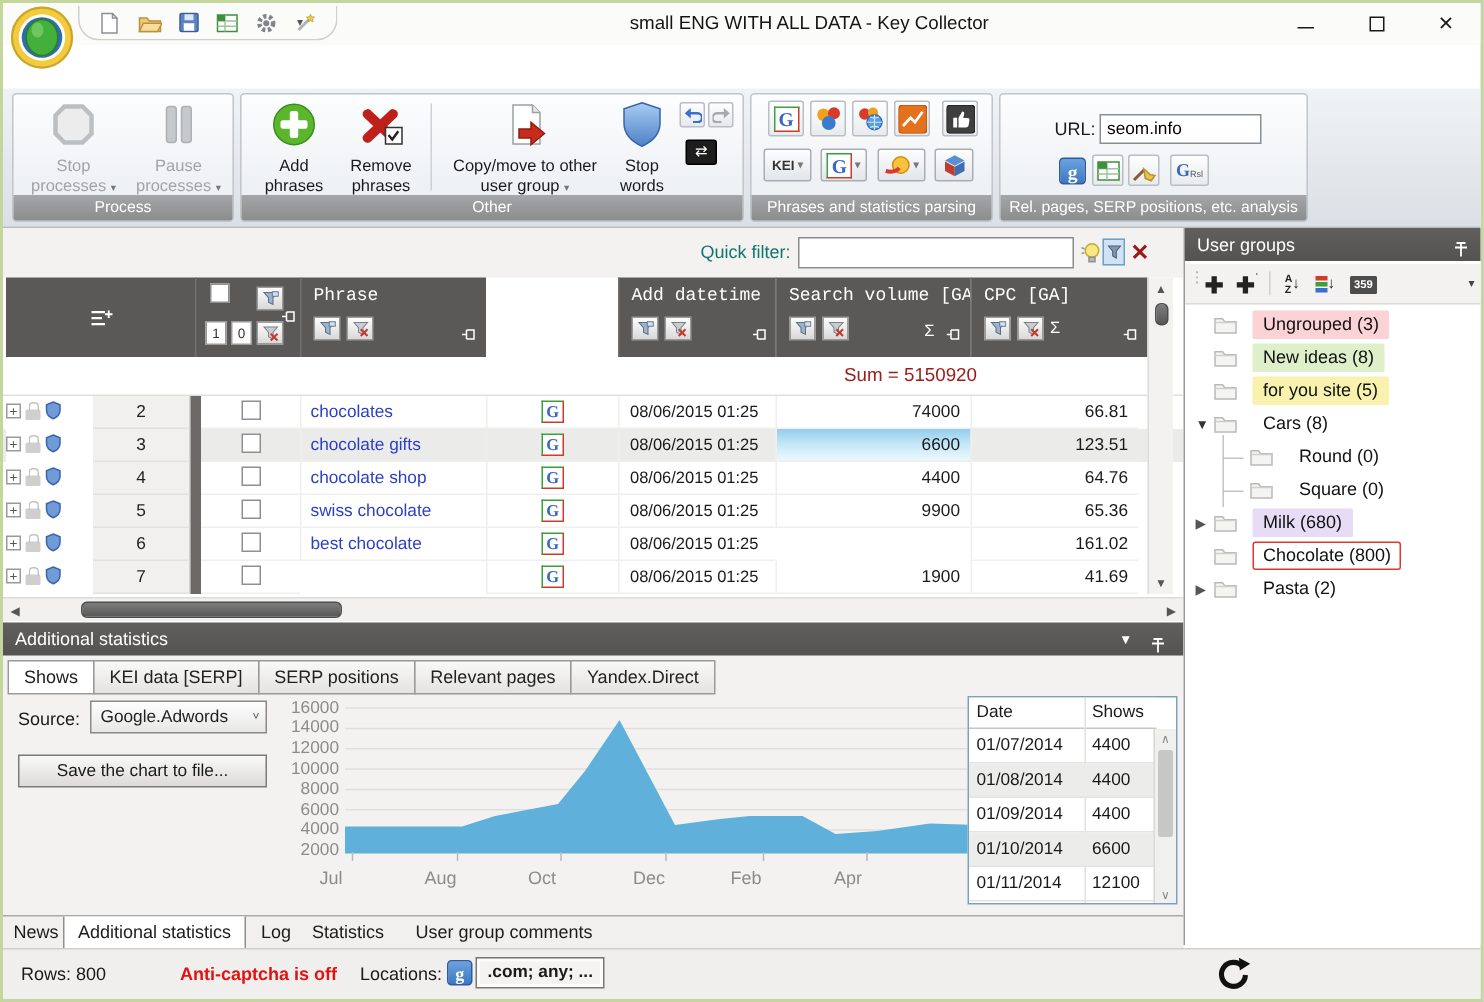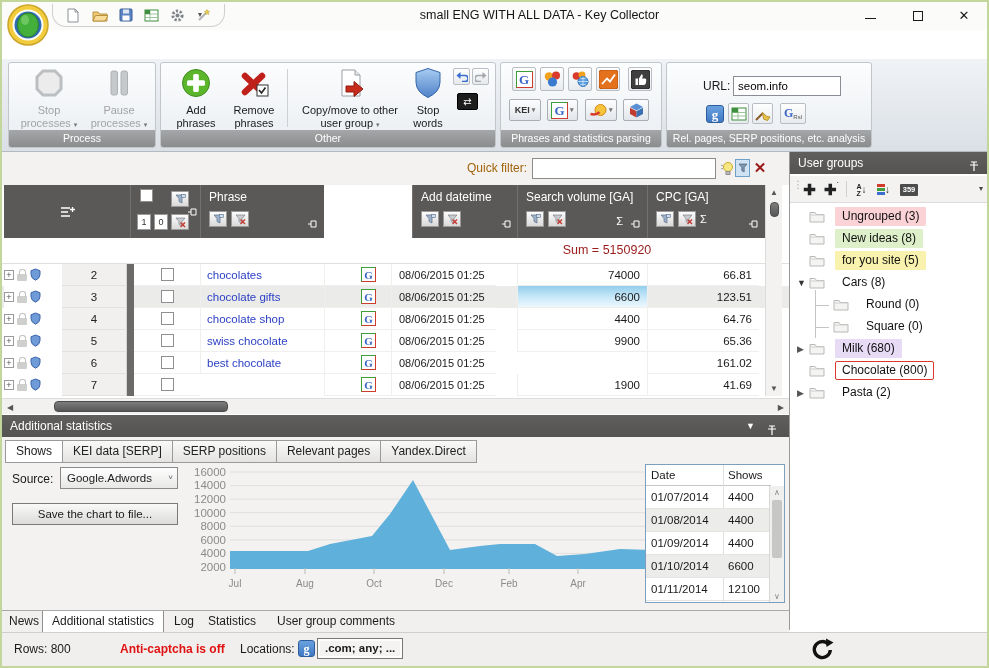--- a/index.html
+++ b/index.html
@@ -34,43 +34,43 @@
 .smbtn { display:inline-flex; align-items:center; justify-content:center; height:22px; border:1px solid #a9aeb4; border-radius:2px; background:linear-gradient(#fdfdfe,#e2e6ea); font-size:9px; font-weight:bold; color:#333; padding:0 3px; gap:2px; }
 .icbtn { display:inline-flex; align-items:center; justify-content:center; width:24px; height:24px; border:1px solid #b9bec4; border-radius:2px; background:linear-gradient(#fefefe,#e8ebee); }
 .gbox { display:inline-block; width:17px; height:17px; line-height:16px; text-align:center; background:#fff; color:#3a66c8; font-family:"Liberation Serif",serif; font-weight:bold; font-size:13px; border:1px solid; border-color:#3ba03b #cc3b2b #cc3b2b #3ba03b; }
 .gsq { display:inline-block; width:18px; height:18px; line-height:17px; text-align:center; background:linear-gradient(#6aa2e0,#3f78c2); border:1px solid #2d5c9e; border-radius:3px; color:#fff; font-family:"Liberation Serif",serif; font-weight:bold; font-size:13px; }
 .urlinput { position:absolute; height:20px; border:1px solid #898e94; background:#fff; font-size:11.5px; padding:2px 4px; font-family:"Liberation Sans",sans-serif; }
 .blkbtn { display:inline-block; width:21px; height:17px; background:#1d1d1d; border:1px solid #000; border-radius:2px; color:#fff; font-size:10px; line-height:15px; text-align:center; }
 .ssbtn { display:inline-flex; width:17px; height:17px; border:1px solid #b9bec4; border-radius:2px; background:linear-gradient(#fefefe,#e6e9ec); align-items:center; justify-content:center; font-size:11px; }
 
 
 .qfrow { position:absolute; left:0; top:150px; width:787px; height:33px; background:#f3f2f1; }
-.qflabel { position:absolute; left:440px; top:9px; width:85px; text-align:right; font-size:12px; color:#a16207; }
+.qflabel { position:absolute; left:440px; top:9px; width:85px; text-align:right; font-size:12px; color:#0f766e; }
 .qfinput { position:absolute; left:530px; top:6px; width:184px; height:21px; border:1px solid #8b8b8b; background:#fff; font-size:12px; padding:2px 4px; }
 .qfic { position:absolute; top:7px; width:16px; height:18px; display:flex; align-items:center; justify-content:center; }
 
 
 .hc { position:absolute; top:183px; height:53px; background:#5a5958; color:#fff; }
 .hc + .hc { border-left:1px solid #71706e; }
-.hct { font-size:12px; padding:5px 0 0 8px; white-space:nowrap; }
+.hct { font-size:12px; padding:5px 0 0 8px; white-space:nowrap;font-family:Liberation Mono, monospace; }
 .hci { position:absolute; left:8px; top:26px; display:flex; gap:4px; align-items:center; }
 .fbtn { display:inline-flex; width:18px; height:16px; border:1px solid #9a9a9a; background:linear-gradient(#fdfdfd,#d9d9d9); align-items:center; justify-content:center; }
 .sig { position:absolute; top:30px; font-size:11px; color:#fff; }
 .hpin { position:absolute; top:30px; }
 .sumband { position:absolute; left:0; top:236px; width:787px; height:26px; background:#fff; border-bottom:1px solid #e0e0de; }
 .sumtext { position:absolute; left:500px; top:5px; width:210px; text-align:center; font-size:12.5px; color:#9b1b1b; }
 .grow { position:absolute; left:0; width:787px; height:22px; background:#fff; }
 .grow.hl { background:#ebebea; }
 .gcell { position:absolute; top:0; height:22px; line-height:22px; font-size:11.5px; color:#1a1a1a; overflow:hidden; white-space:nowrap; border-bottom:1px solid #efefee; }
 .c-icons { left:2px; width:58px; border-bottom:none; }
 .c-num  { left:60px; width:65px; background:#f1f0ef; border-right:1px solid #d5d4d2; border-bottom:1px solid #e2e1df; text-align:center; color:#222; }
 .c-chk  { left:132px; width:66px; text-align:center; }
 .c-phrase { left:198px; width:124px; padding-left:6px; color:#2b3fc4; border-left:1px solid #efefee; }
 .c-src  { left:322px; width:88px; text-align:center; border-left:1px solid #efefee; }
-.c-dt   { left:389px; width:105px; padding-left:7px; font-size:11px; border-left:1px solid #efefee; }
+.c-dt   { left:410px; width:105px; padding-left:7px; font-size:11px; border-left:1px solid #efefee; }
 .c-vol  { left:515px; width:130px; text-align:right; padding-right:7px; border-left:1px solid #efefee; }
 .c-cpc  { left:645px; width:112px; text-align:right; padding-right:7px; border-left:1px solid #efefee; }
 .selcell { background:linear-gradient(180deg,#93cdec 0%,#c6e7f8 50%,#edf8fe 100%); }
 .chk { display:inline-block; width:13px; height:13px; border:1px solid #8f8f8f; background:#fff; vertical-align:middle; margin-top:-3px; }
 .splitbar { position:absolute; left:125px; top:262px; width:7px; height:132px; background:#6b6a68; }
 .rowic { display:inline-flex; vertical-align:middle; margin-top:-2px; }
 .expbox { display:inline-block; width:10px; height:10px; border:1px solid #9a9a9a; background:#fff; color:#555; font-size:9px; line-height:8px; text-align:center; }
 .lockic { display:inline-block; position:relative; width:10px; height:7px; background:#cfcfcd; border-radius:1px; margin-top:3px; }
 .lockic:before { content:""; position:absolute; left:1.5px; top:-4.5px; width:5px; height:5px; border:1.5px solid #c2c2c0; border-bottom:none; border-radius:3px 3px 0 0; }
 
@@ -84,21 +84,21 @@
 .statpanel { position:absolute; left:0; top:413px; width:787px; height:195px; background:#f3f2f1; }
 .dhead { position:absolute; left:0; top:0; width:100%; height:22px; background:linear-gradient(#615f5e,#555351); color:#fff; font-size:12px; line-height:22px; padding-left:8px; }
 .stabs { position:absolute; left:3px; top:25px; display:flex; }
 .stab { height:23px; line-height:21px; padding:0 10px; font-size:12px; color:#222; border:1px solid #9a9a9a; background:linear-gradient(#f9f9f8,#e4e3e2); margin-right:-1px; white-space:nowrap; }
 .stab.active { background:#fff; }
 .srclabel { position:absolute; left:10px; top:57px; font-size:12px; color:#1a1a1a; }
 .srcdd { position:absolute; left:58px; top:52px; width:118px; height:22px; border:1px solid #8a8a8a; background:linear-gradient(#fefefe,#e7e7e6); font-size:11.5px; line-height:20px; padding-left:6px; color:#222; }
 .srcdd .dd { position:absolute; right:4px; top:0; font-size:8px; color:#555; }
 .savebtn { position:absolute; left:10px; top:88px; width:166px; height:22px; border:1px solid #7a7a7a; background:linear-gradient(#f9f9f8,#dcdbda); font-size:11.5px; text-align:center; line-height:20px; color:#1a1a1a; }
 .ylab { position:absolute; width:40px; text-align:right; font-size:11.5px; color:#8b8b8b; }
-.xlab { position:absolute; width:44px; text-align:center; font-size:10px; color:#8b8b8b; }
+.xlab { position:absolute; width:44px; font-size:12px; color:#8b8b8b; }
 .dtable { position:absolute; left:643px; top:49px; width:140px; height:139px; border:1px solid #7ba0bf; background:#fff; overflow:hidden; }
 .dtr { position:absolute; left:0; width:124px; height:23px; border-bottom:1px solid #e3e3e2; font-size:11.5px; line-height:22px; color:#1a1a1a; }
 .dtr.alt { background:#ececeb; }
 .dtc1 { position:absolute; left:5px; }
 .dtc2 { position:absolute; left:82px; }
 .dtsb { position:absolute; right:0; top:21px; width:15px; height:117px; background:#f0f0ef; border-left:1px solid #d8d8d7; }
 .dthead { position:absolute; left:0; top:0; width:125px; height:21px; border-bottom:1px solid #c6c6c5; background:#fff; font-size:11.5px; line-height:20px; color:#1a1a1a; }
 .dcolsep { position:absolute; left:77px; top:0; width:1px; height:139px; background:#e0e0df; }
 
 

